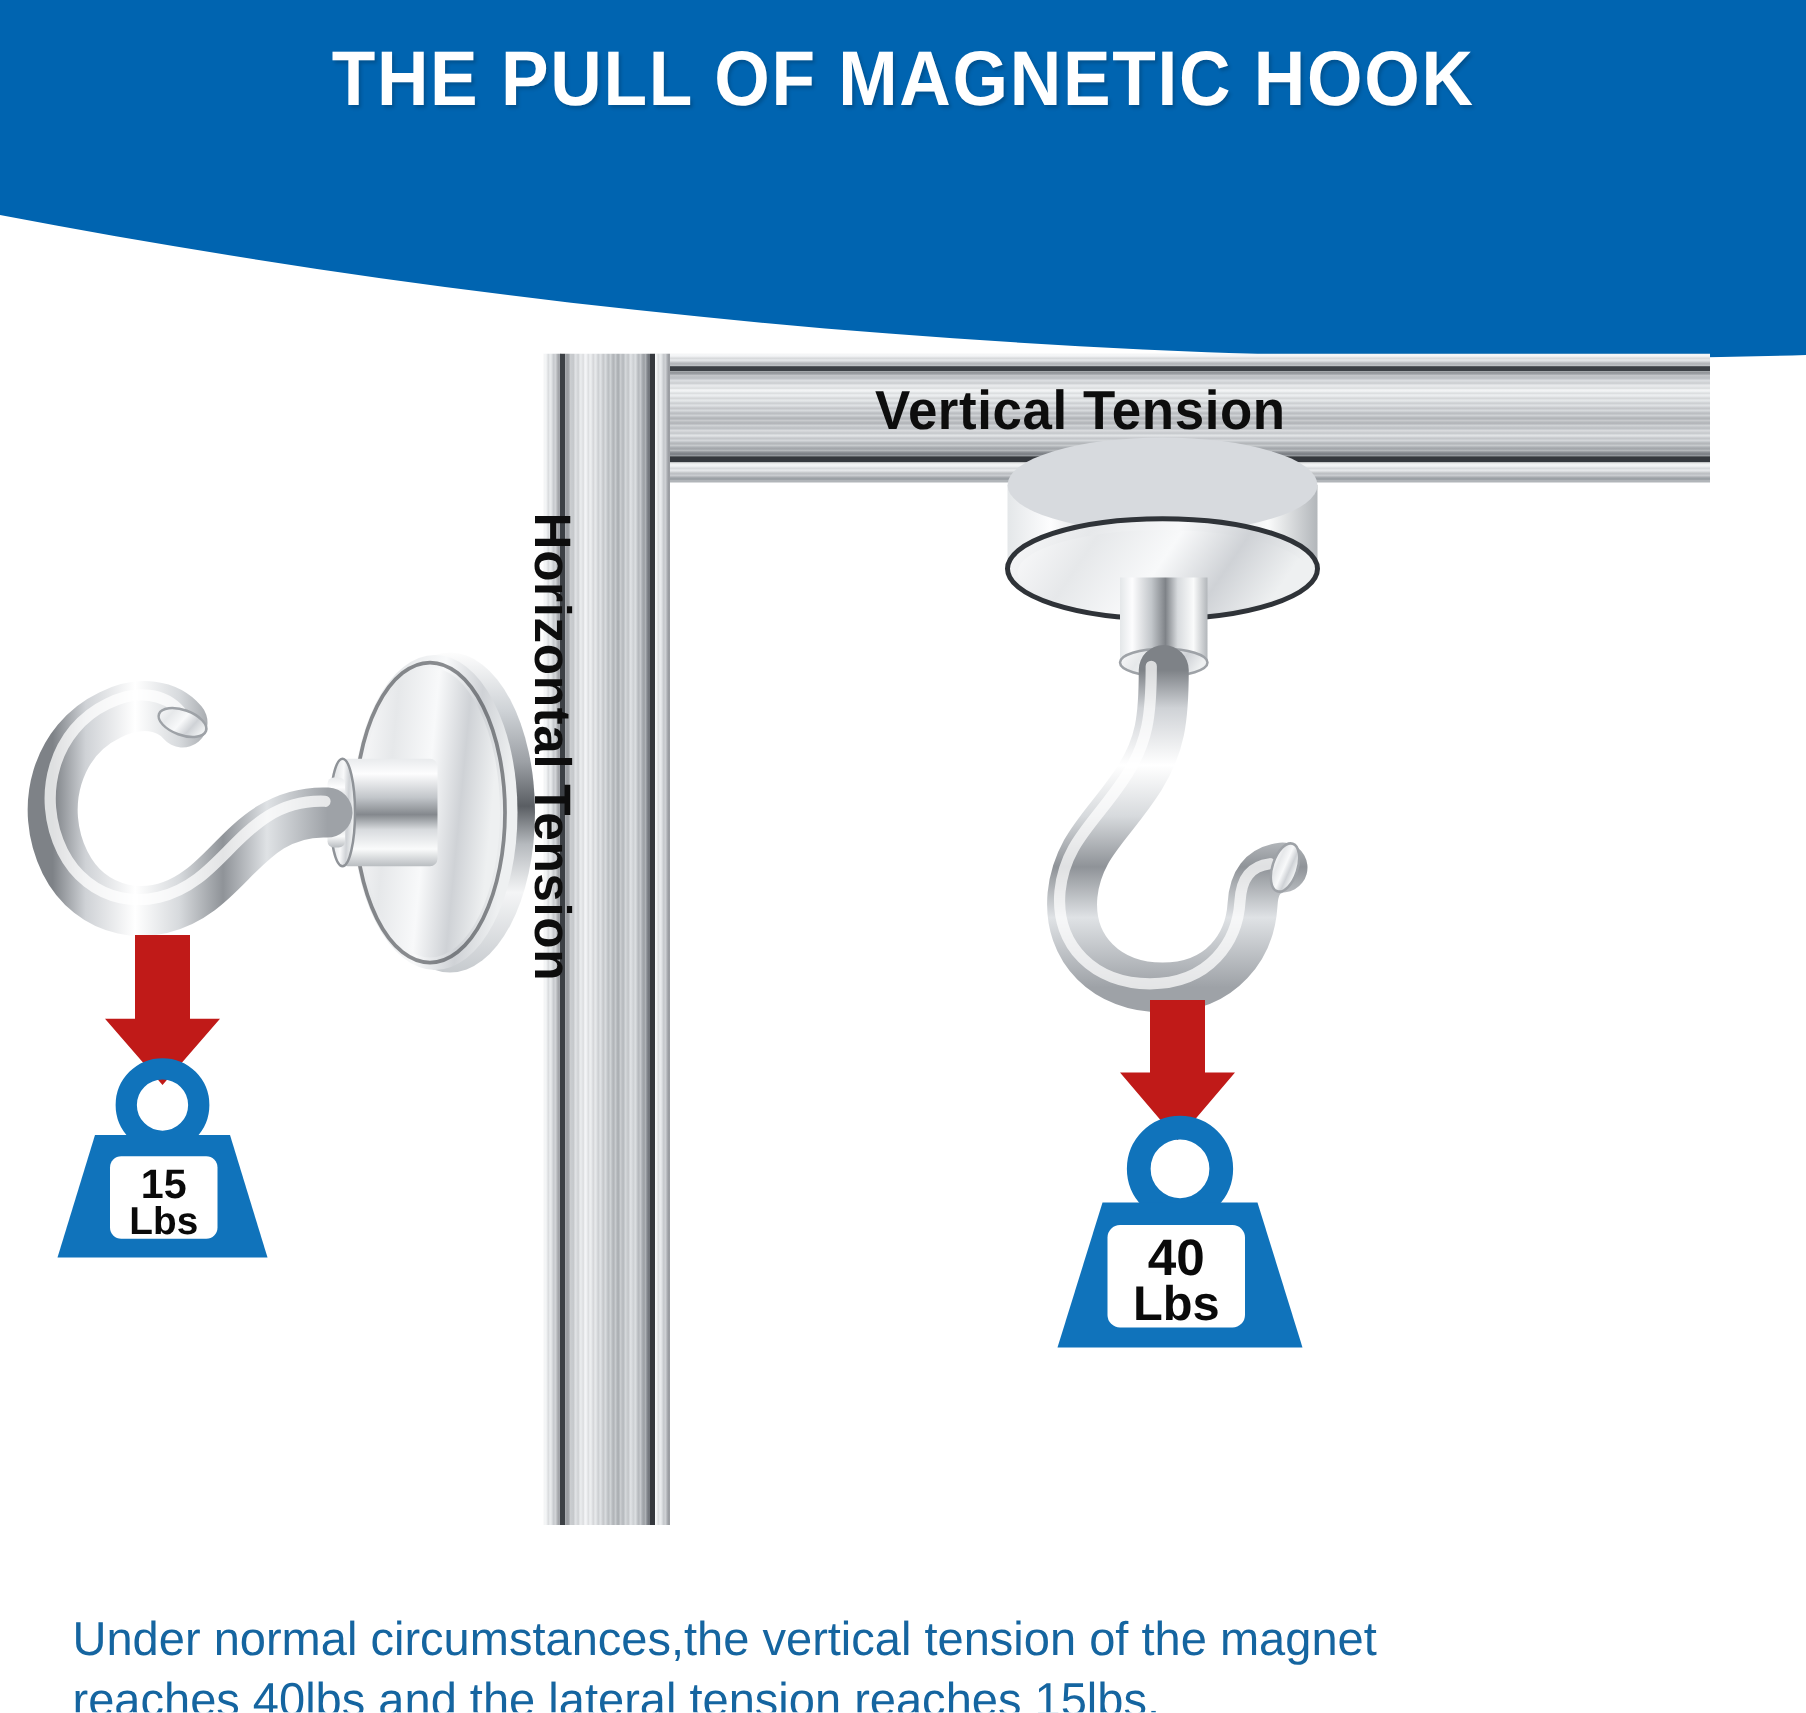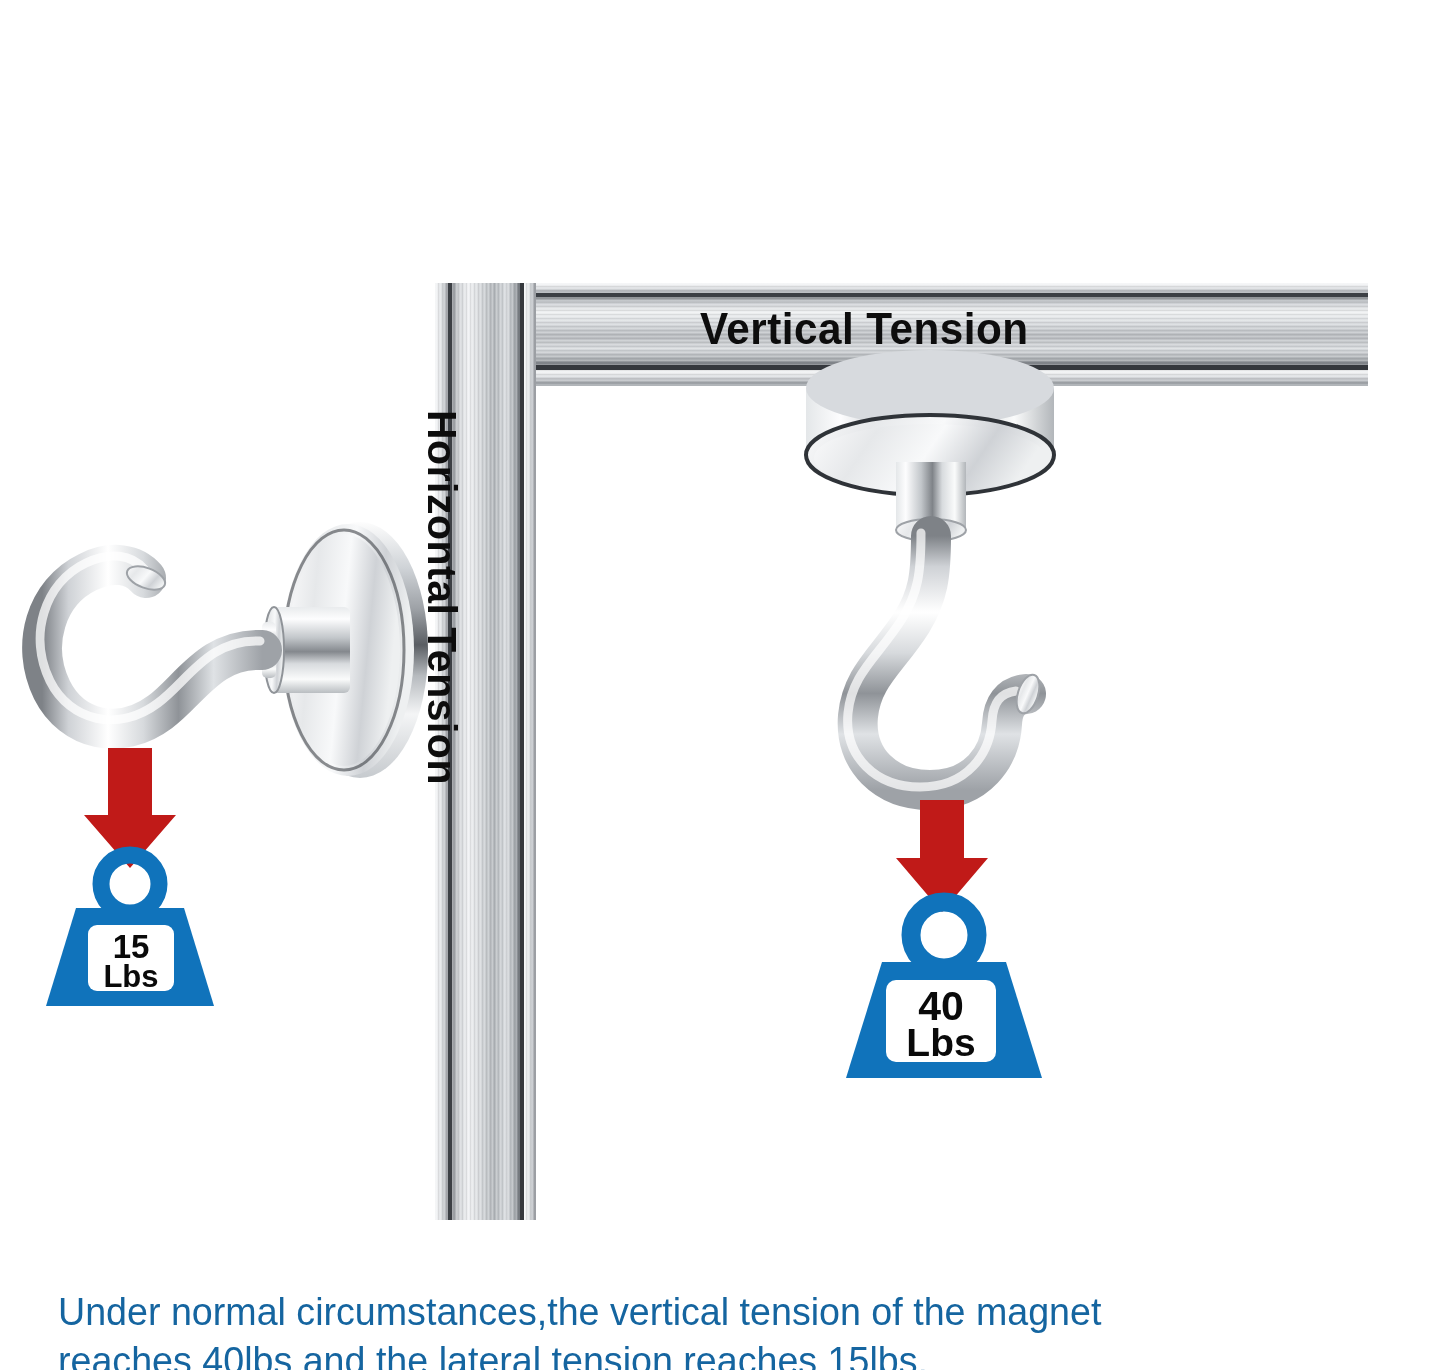--- a/index.html
+++ b/index.html
@@ -105,20 +105,39 @@
     transform: scaleX(0.99);
     transform-origin: 0 0;
     user-select: none;
   }
 </style>
 </head>
 <body>
 
 <div id="page">
 
+  <div id="header-banner">
+    <svg width="1445" height="300" viewBox="0 0 1445 300" xmlns="http://www.w3.org/2000/svg">
+      <defs>
+        <linearGradient id="curveShadow" x1="0" y1="0" x2="1" y2="0.4">
+          <stop offset="0%" stop-color="#ffffff"></stop>
+          <stop offset="25%" stop-color="#e3e5e8"></stop>
+          <stop offset="70%" stop-color="#d4d7db"></stop>
+          <stop offset="100%" stop-color="#e9ebed"></stop>
+        </linearGradient>
+      </defs>
+
+      <rect x="0" y="0" width="1445" height="300" fill="#0064b0"></rect>
+
+      <path d="M0,182 C420,268 900,318 1445,300 L1445,300 L0,300 Z" fill="url(#curveShadow)"></path>
+
+      <path d="M0,172 C420,252 900,300 1445,284 L1445,300 L0,300 Z" fill="#ffffff"></path>
+    </svg>
+    <div id="header-title">THE PULL OF MAGNETIC HOOK</div>
+  </div>
 
   <div id="stage">
     <svg width="1445" height="1270" viewBox="0 0 1445 1270" xmlns="http://www.w3.org/2000/svg">
       <defs>
 
         <linearGradient id="hBeamBody" x1="0" y1="0" x2="0" y2="1">
           <stop offset="0%" stop-color="#8e9296"></stop>
           <stop offset="8%" stop-color="#c9ccd0"></stop>
           <stop offset="22%" stop-color="#eff1f2"></stop>
           <stop offset="40%" stop-color="#d6d9dc"></stop>

